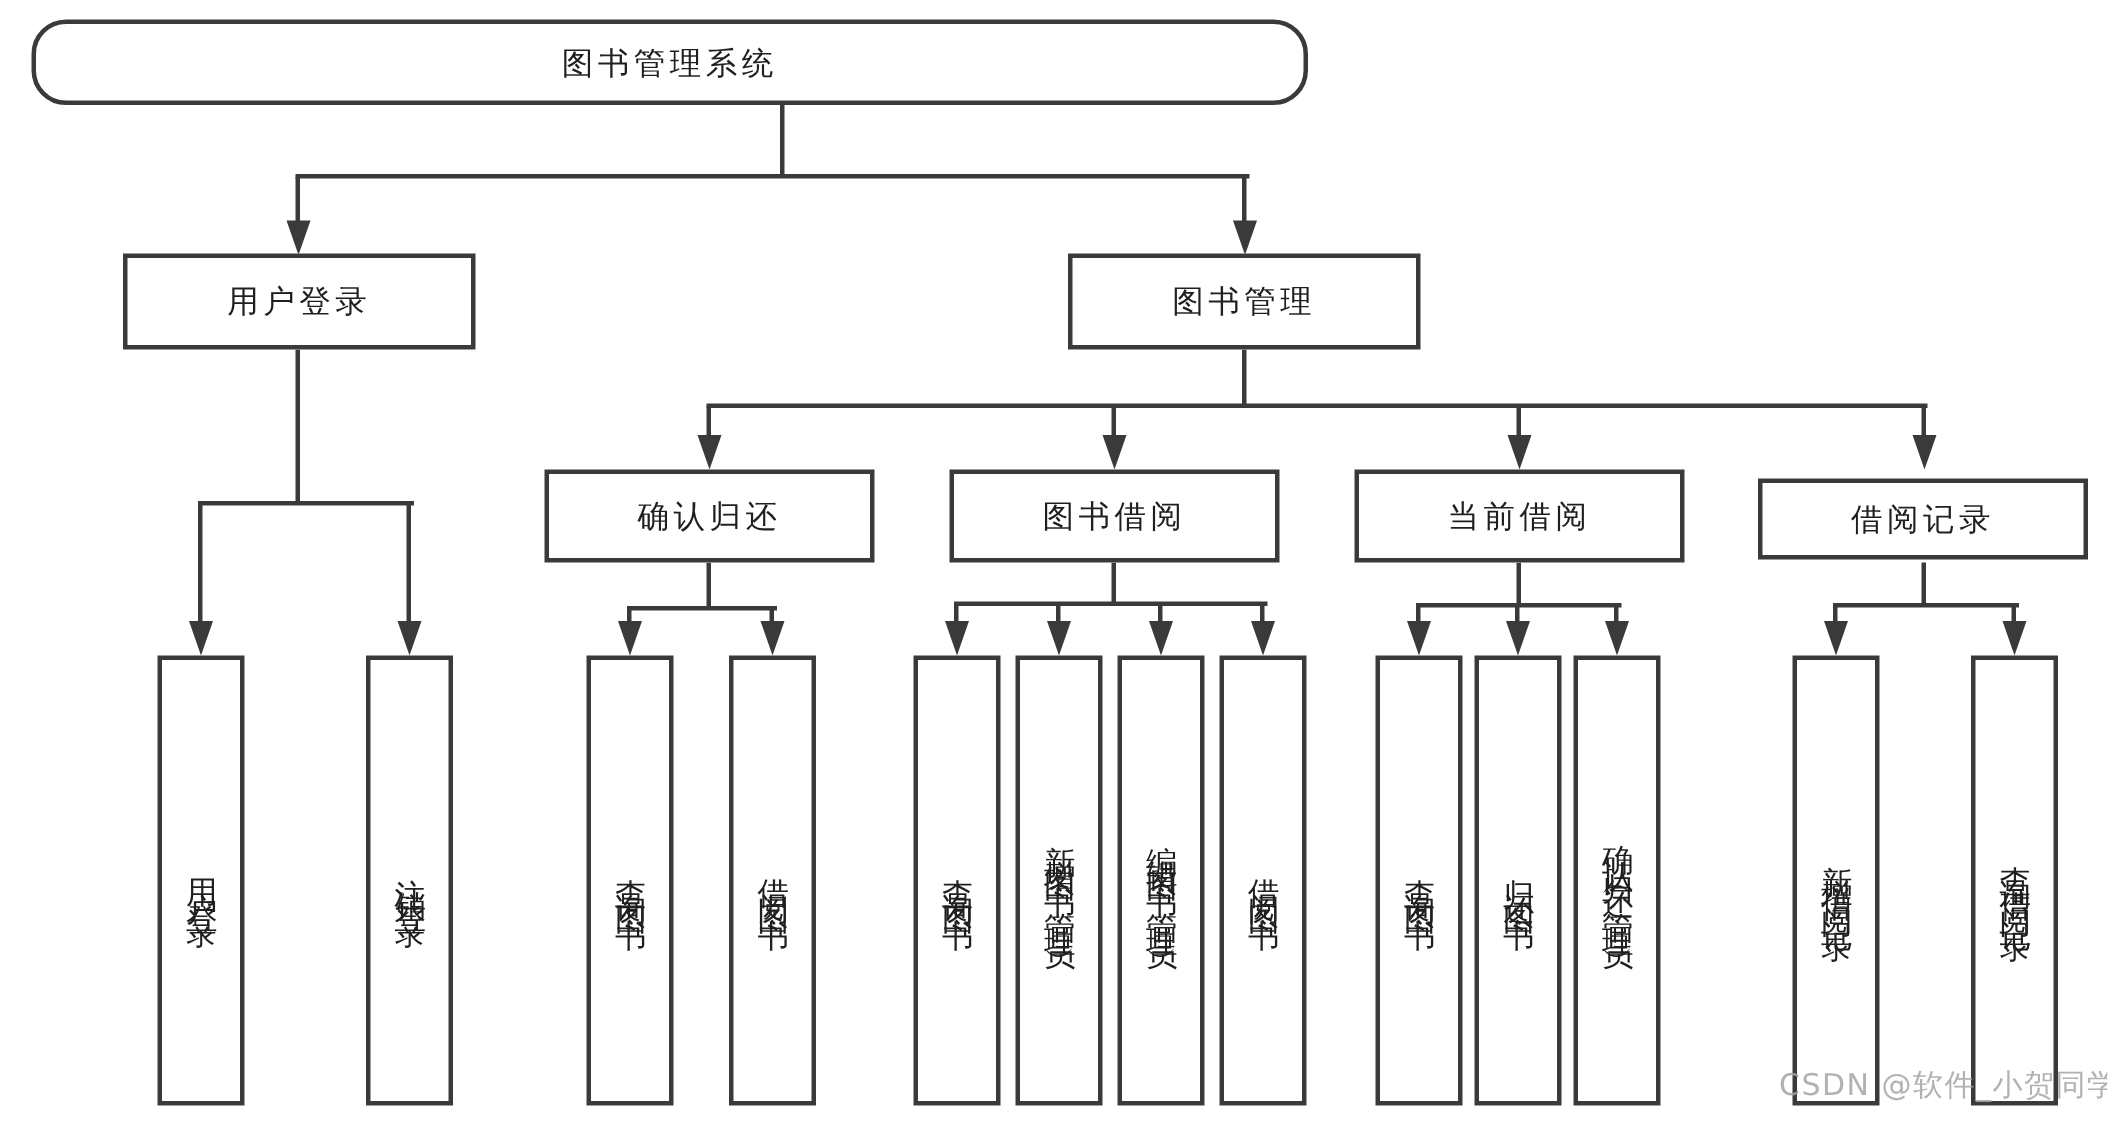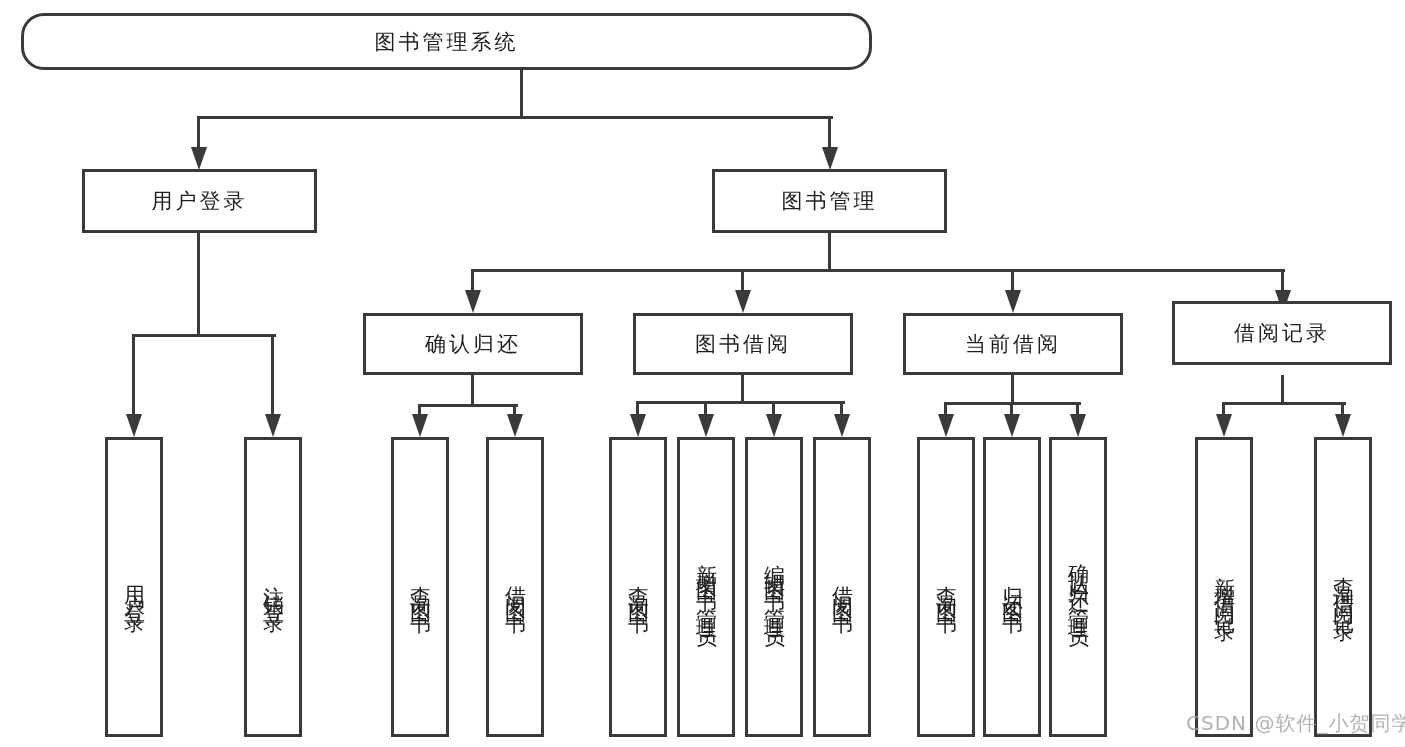--- a/index.html
+++ b/index.html
@@ -69,21 +69,21 @@
   <div class="stem" style="left:1011px;top:271px;height:21px;"></div>
   <div class="stem" style="left:1281px;top:271px;height:21px;"></div>
   <div class="head" style="left:465px;top:290px;"></div>
   <div class="head" style="left:735px;top:290px;"></div>
   <div class="head" style="left:1005px;top:290px;"></div>
   <div class="head" style="left:1275px;top:290px;"></div>
 
   <div class="node" style="left:363px;top:313px;width:220px;height:62px;">确认归还</div>
   <div class="node" style="left:903px;top:313px;width:220px;height:62px;">当前借阅</div>
   <div class="node" style="left:633px;top:313px;width:220px;height:62px;">图书借阅</div>
-  <div class="node" style="left:1172px;top:301px;width:220px;height:64px;">借阅记录</div>
+  <div class="node" style="left:1172px;top:319px;width:220px;height:54px;">借阅记录</div>
 
   <div class="vline" style="left:471px;top:375px;height:31px;"></div>
   <div class="hline" style="left:418px;top:404px;width:100px;"></div>
   <div class="stem" style="left:418px;top:406px;height:10px;"></div>
   <div class="stem" style="left:513px;top:406px;height:10px;"></div>
   <div class="head" style="left:412px;top:414px;"></div>
   <div class="head" style="left:507px;top:414px;"></div>
 
   <div class="vline" style="left:741px;top:375px;height:28px;"></div>
   <div class="hline" style="left:636px;top:401px;width:209px;"></div>

